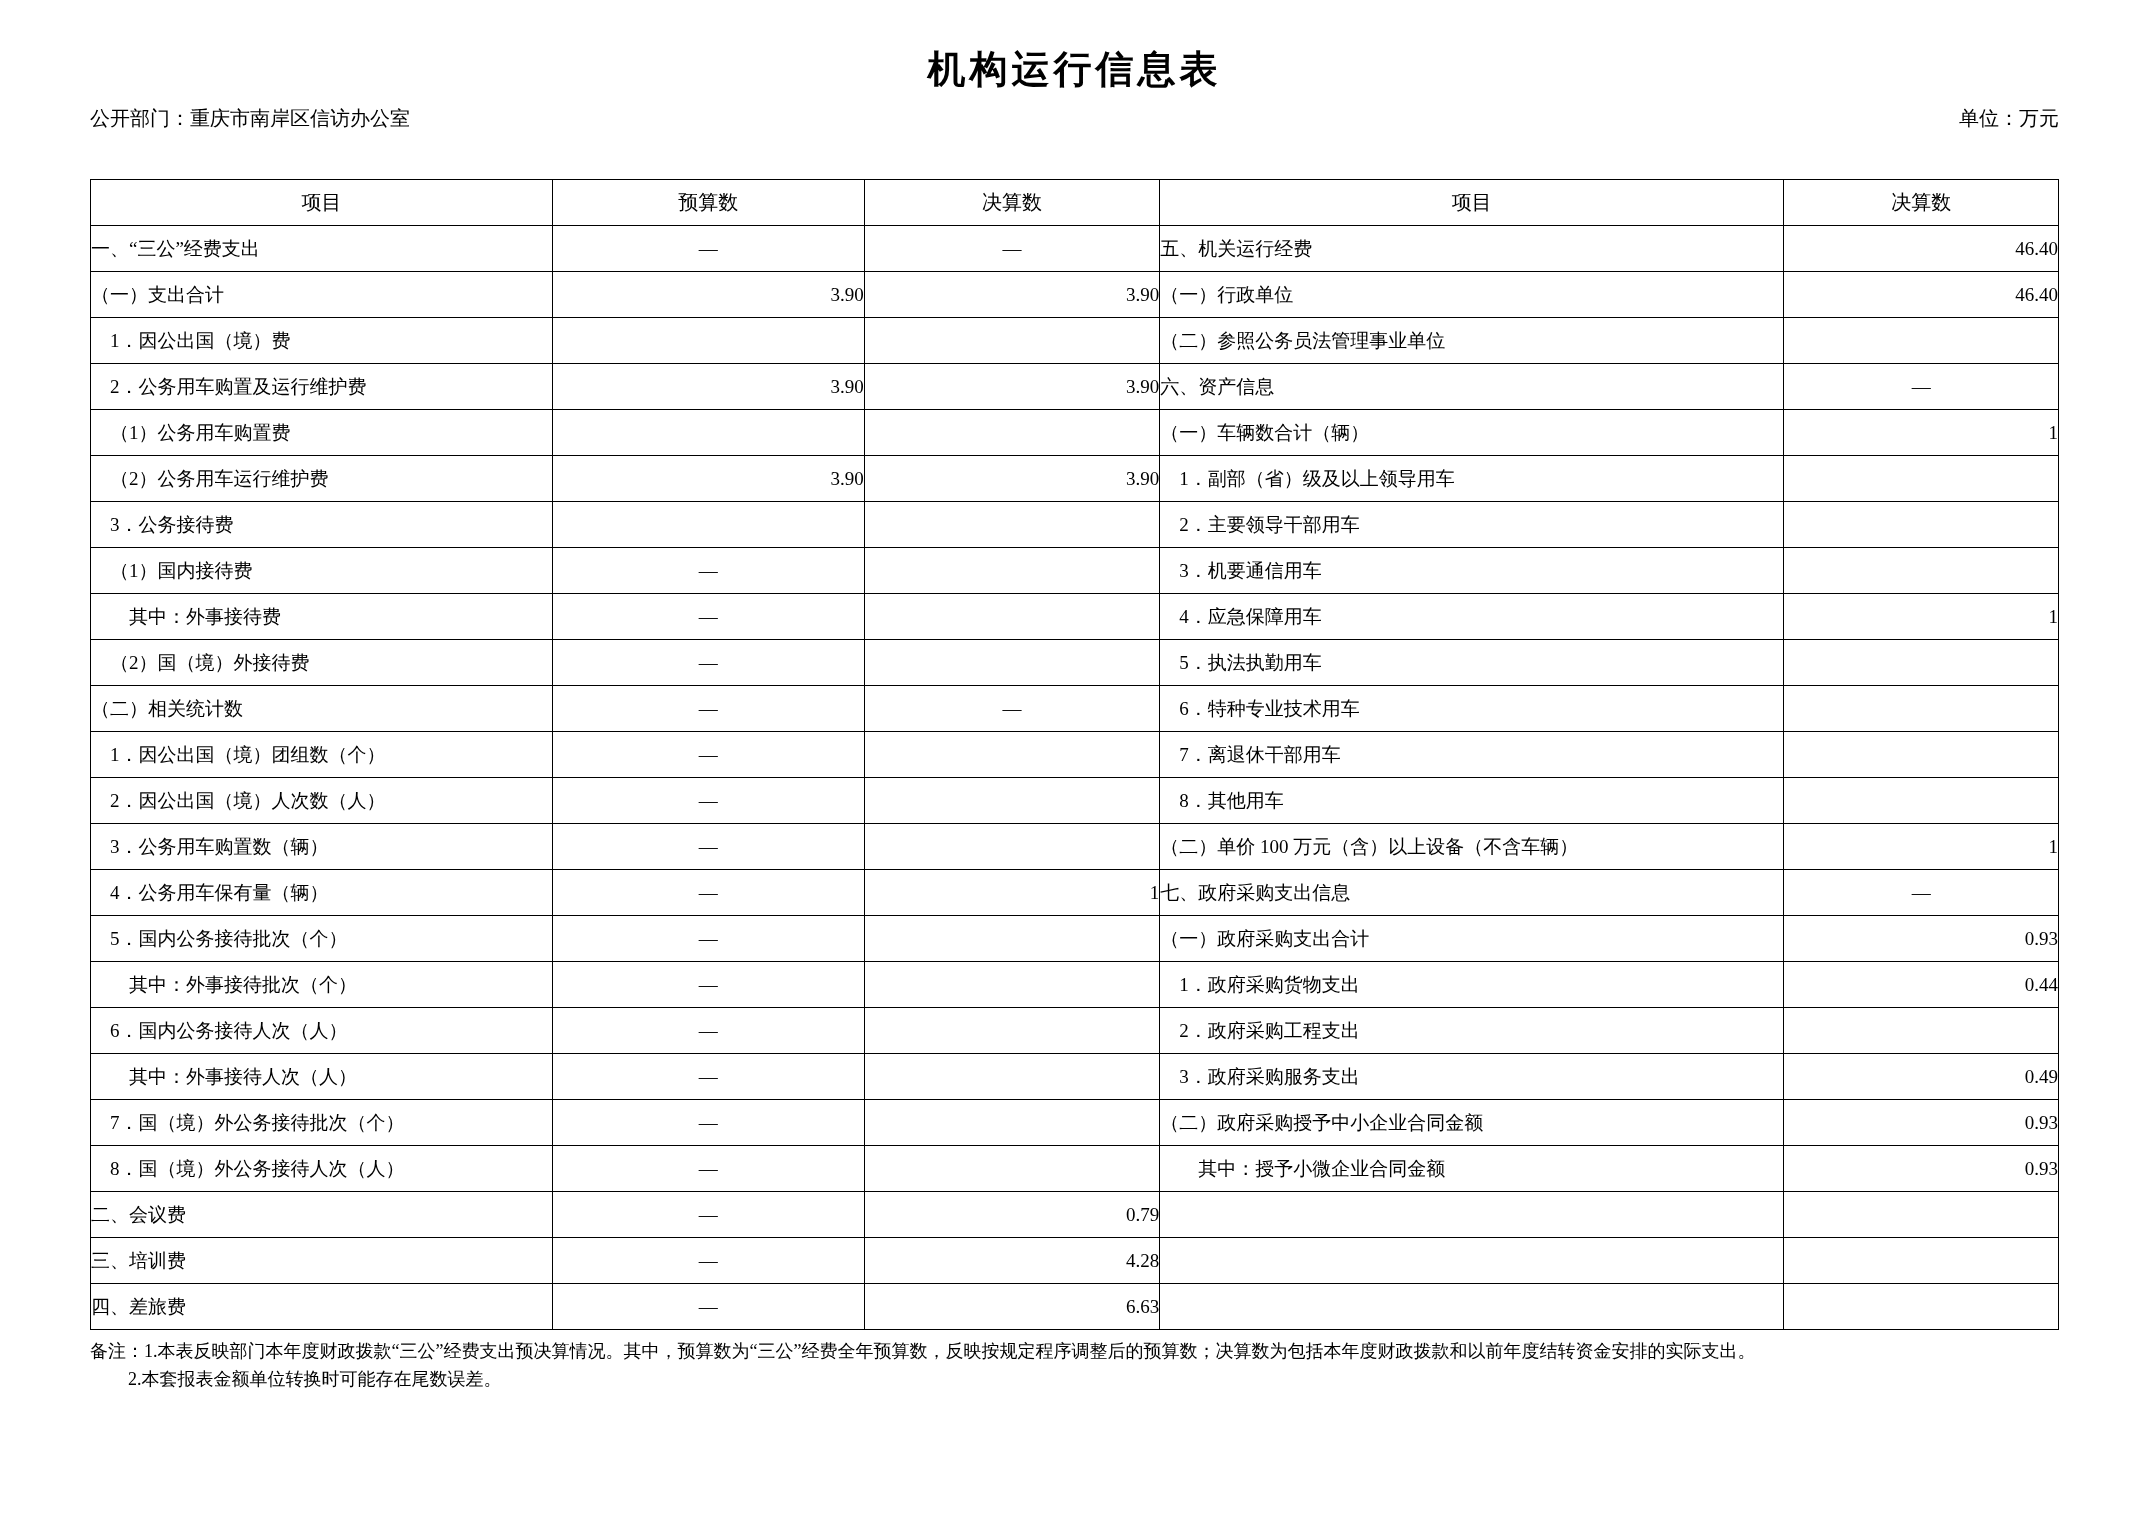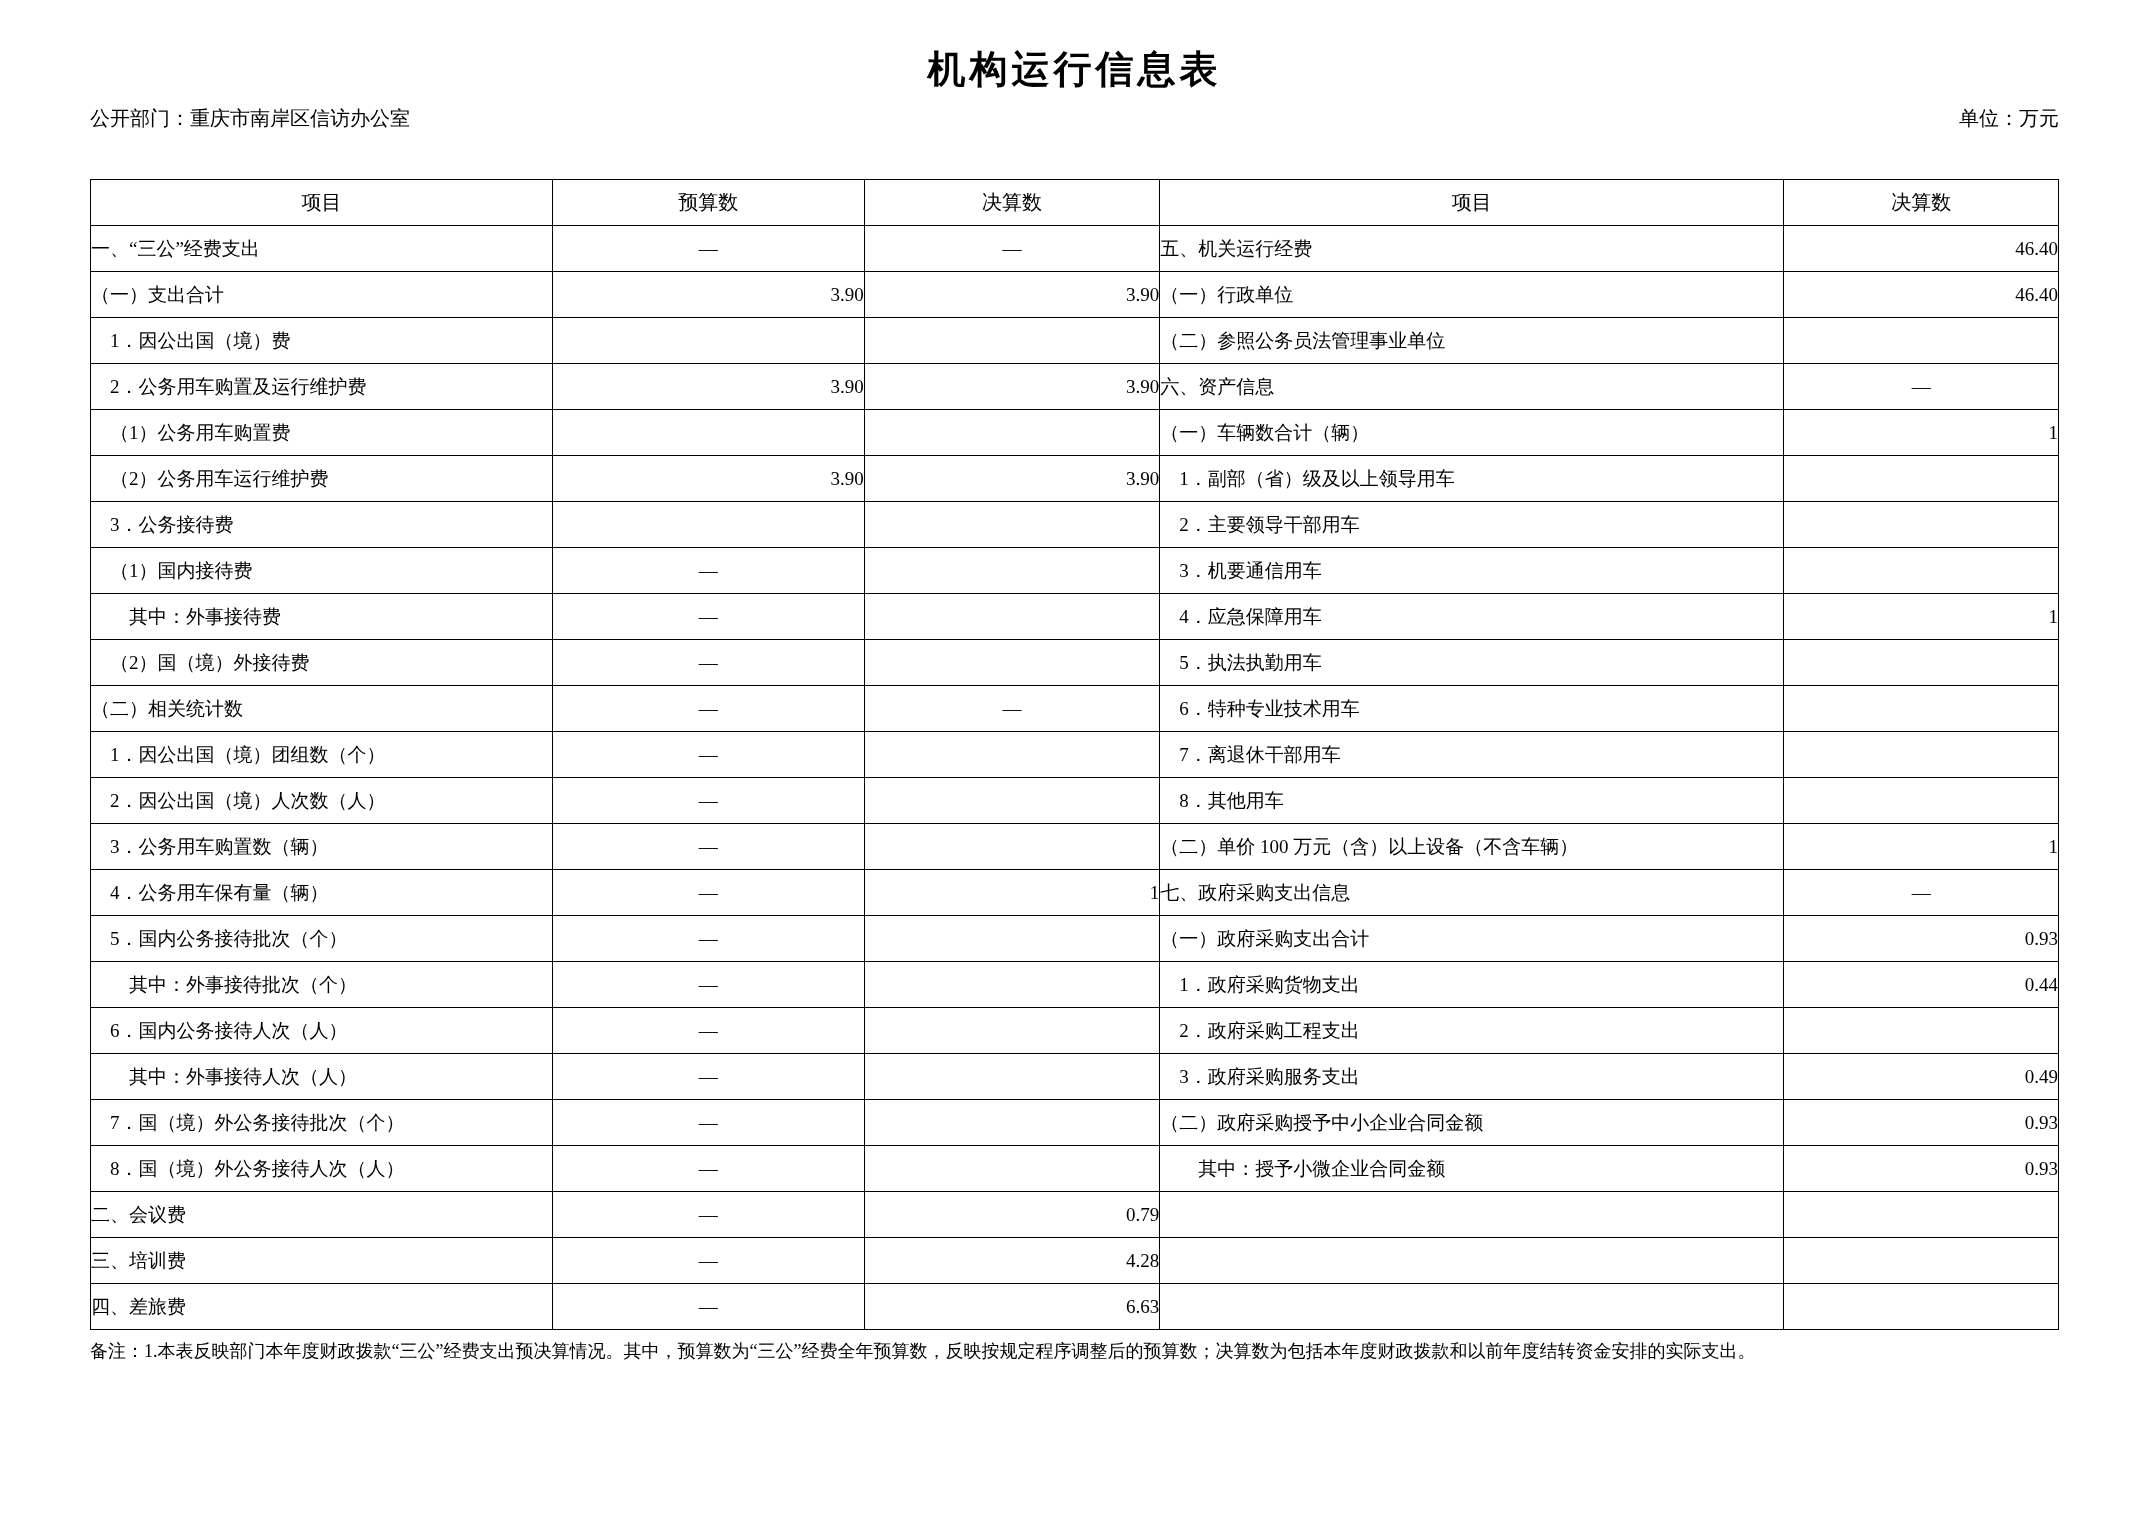--- a/index.html
+++ b/index.html
@@ -298,16 +298,17 @@
           <td class="dash">—</td>
           <td class="num">6.63</td>
           <td class="lbl"></td>
           <td class="num"></td>
         </tr>
       </tbody>
   </table>
 
   <div class="notes">
     <div>备注：1.本表反映部门本年度财政拨款“三公”经费支出预决算情况。其中，预算数为“三公”经费全年预算数，反映按规定程序调整后的预算数；决算数为包括本年度财政拨款和以前年度结转资金安排的实际支出。</div>
+    <div class="note-2">2.本套报表金额单位转换时可能存在尾数误差。</div>
   </div>
 
   <div class="pagenum">— 21 —</div>
 </div>
 
 </body></html>

